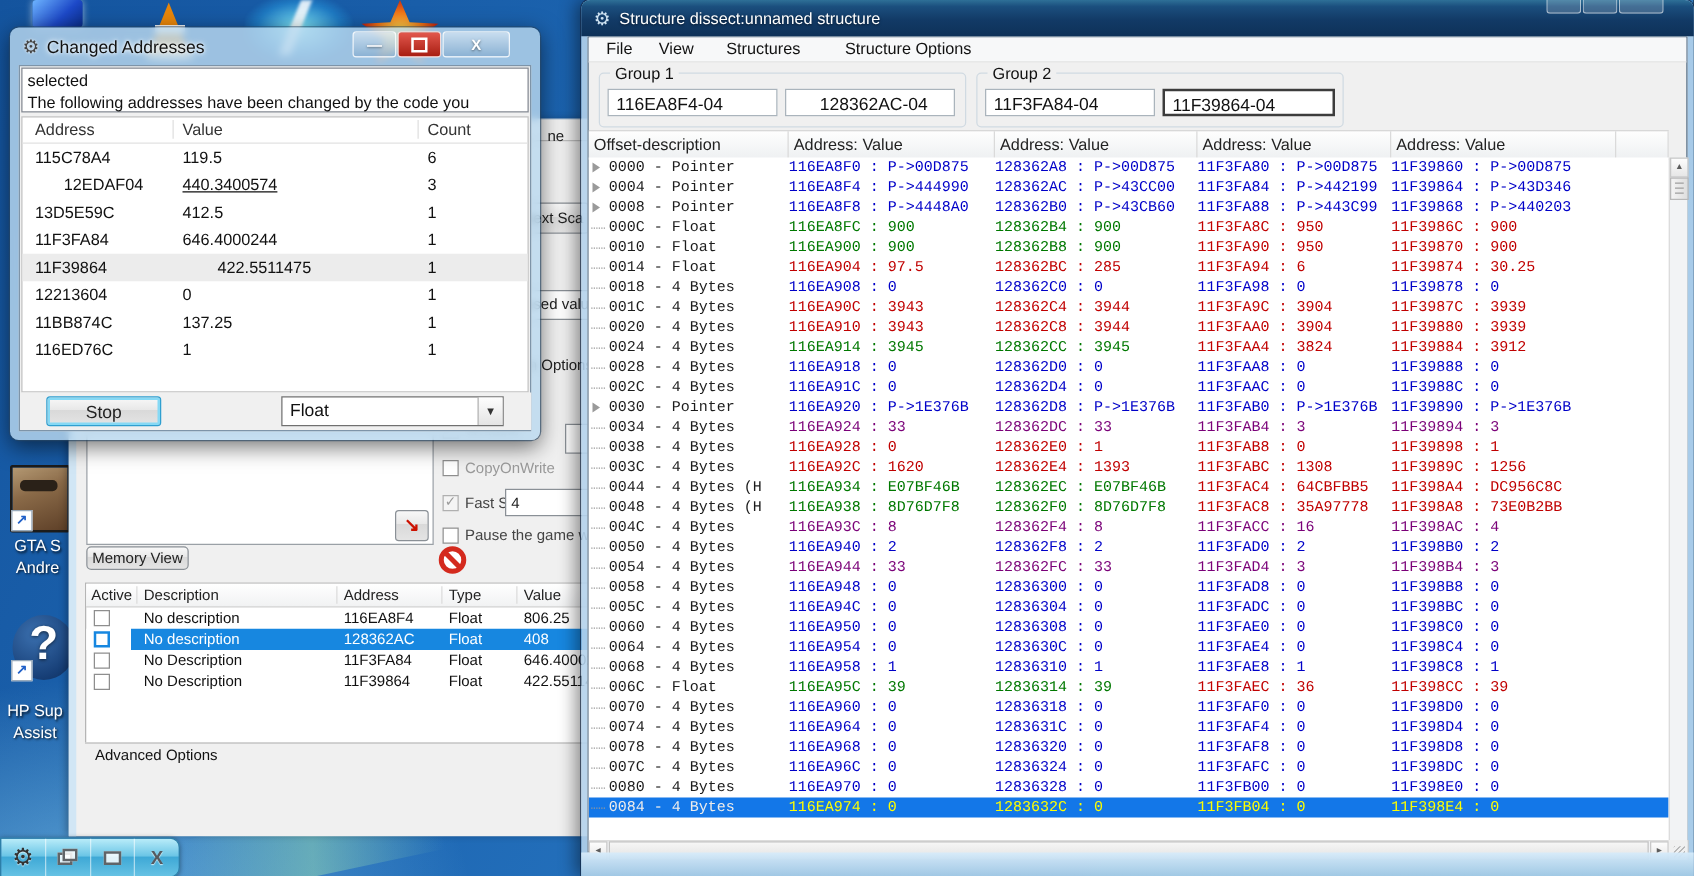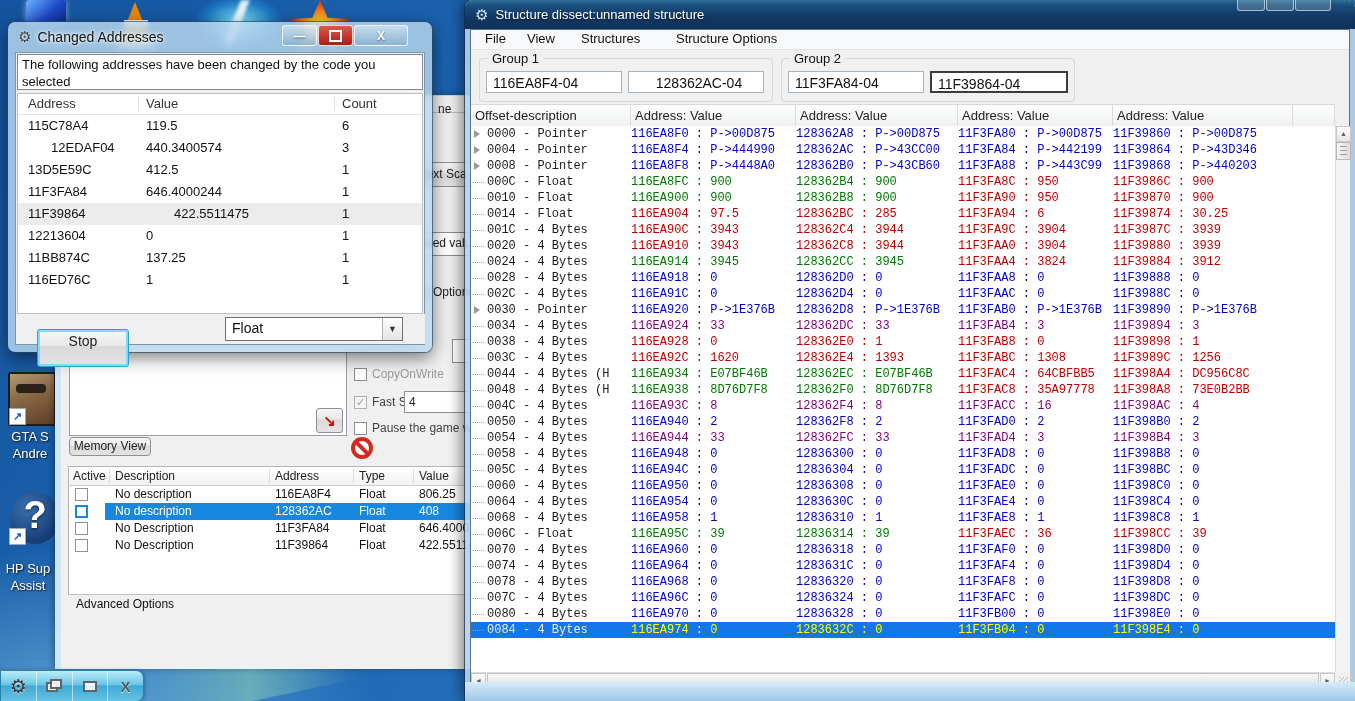--- a/index.html
+++ b/index.html
@@ -116,22 +116,22 @@
   #ca .info{position:absolute;left:1px;top:1px;width:406px;height:36px;background:#fff;border:1px solid #828790;
     font-size:13px;color:#111;padding:1px 4px;box-sizing:border-box;line-height:17px;}
   #ca .list{position:absolute;left:1px;top:40px;width:406px;height:221px;background:#fff;border:1px solid #c0c0c0;box-sizing:border-box;}
   #ca .lhd{position:relative;height:20px;border-bottom:1px solid #e2e2e2;font-size:13px;color:#333;}
   #ca .lhd span{position:absolute;top:2px;}
   #ca .lhd .vsep{position:absolute;top:2px;width:1px;height:15px;background:#e0e0e0;}
   .ca-row{position:relative;height:22px;line-height:22px;font-size:13px;color:#111;}
   .ca-row span{position:absolute;white-space:nowrap;}
   .ca-row.hl{background:#ececec;}
   #ca .bottom{position:absolute;left:1px;top:261px;width:408px;height:30px;background:#f0f0f0;}
-  #ca-stop{position:absolute;left:20px;top:3px;width:92px;height:38px;line-height:22px;font-size:14px;
-    border:1px solid #2f9fd0;box-shadow:0 0 0 2px #86d9f5 inset;border-radius:3px;margin-top:12px;}
+  #ca-stop{position:absolute;left:20px;top:3px;width:92px;height:24px;line-height:22px;font-size:14px;
+    border:1px solid #2f9fd0;box-shadow:0 0 0 2px #86d9f5 inset;border-radius:3px;}
   #ca-combo{position:absolute;left:208px;top:3px;width:178px;height:24px;background:#fff;border:1px solid #707070;box-sizing:border-box;}
   #ca-combo .val{position:absolute;left:6px;top:2px;font-size:14px;color:#111;}
   #ca-combo .dd{position:absolute;right:0;top:0;width:19px;height:22px;background:linear-gradient(#fdfdfd,#e4e4e4);
     border-left:1px solid #b0b0b0;text-align:center;font-size:9px;line-height:22px;color:#333;}
   
   #sd{position:absolute;left:465px;top:0;width:890px;height:701px;border-radius:7px 7px 0 0;
     background:rgba(180,210,235,.9);box-shadow:0 0 0 1px rgba(20,40,70,.7),-4px 0 14px rgba(0,0,0,.45);}
   #sd .titlebar{position:absolute;left:0;top:0;width:100%;height:29px;border-radius:7px 7px 0 0;
     background:linear-gradient(#2e7097 0%,#1b4f7e 18%,#123a66 55%,#0e3158 100%);display:flex;align-items:center;}
   #sd .gear{font-size:15px;color:#cfe3f2;margin:0 7px 0 10px;}
@@ -320,40 +320,40 @@
       <div class="caption-btns">
         <div class="cap-btn">—</div>
         <div class="cap-btn max">
             <span class="mini-sq"></span>
           </div>
         <div class="cap-btn close">X</div>
       </div>
     </div>
     <div class="inner">
       <div class="info">
+        <div>selected</div>
         <div>The following addresses have been changed by the code you</div>
-        <div>selected</div>
       </div>
       <div class="list">
         <div class="lhd">
           <span style="left:10px">Address</span>
           <span style="left:128px">Value</span>
           <span style="left:324px">Count</span>
           <span class="vsep" style="left:120px"></span>
             <span class="vsep" style="left:316px"></span>
         </div>
         <div id="ca-rows">
             <div class="ca-row">
               <span style="left: 10px;">115C78A4</span>
               <span style="left: 128px;">119.5</span>
               <span style="left: 324px;">6</span>
             </div>
             <div class="ca-row">
               <span style="left: 10px; margin-left: 23px;">12EDAF04</span>
-              <span style="left: 128px;">440.3400574</span>
+              <span style="left: 128px; text-decoration: underline;">440.3400574</span>
               <span style="left: 324px;">3</span>
             </div>
             <div class="ca-row">
               <span style="left: 10px;">13D5E59C</span>
               <span style="left: 128px;">412.5</span>
               <span style="left: 324px;">1</span>
             </div>
             <div class="ca-row">
               <span style="left: 10px;">11F3FA84</span>
               <span style="left: 128px;">646.4000244</span>
@@ -464,20 +464,27 @@
             <div class="sd-cell sd-c4 c-r">11F39870 : 900</div>
           </div>
           <div class="sd-row">
             <div class="sd-off"><span class="tree-dash"></span>0014 - Float</div>
             <div class="sd-cell sd-c1 c-r">116EA904 : 97.5</div>
             <div class="sd-cell sd-c2 c-r">128362BC : 285</div>
             <div class="sd-cell sd-c3 c-r">11F3FA94 : 6</div>
             <div class="sd-cell sd-c4 c-r">11F39874 : 30.25</div>
           </div>
           <div class="sd-row">
+            <div class="sd-off"><span class="tree-dash"></span>0018 - 4 Bytes</div>
+            <div class="sd-cell sd-c1 c-b">116EA908 : 0</div>
+            <div class="sd-cell sd-c2 c-b">128362C0 : 0</div>
+            <div class="sd-cell sd-c3 c-b">11F3FA98 : 0</div>
+            <div class="sd-cell sd-c4 c-b">11F39878 : 0</div>
+          </div>
+          <div class="sd-row">
             <div class="sd-off"><span class="tree-dash"></span>001C - 4 Bytes</div>
             <div class="sd-cell sd-c1 c-r">116EA90C : 3943</div>
             <div class="sd-cell sd-c2 c-r">128362C4 : 3944</div>
             <div class="sd-cell sd-c3 c-r">11F3FA9C : 3904</div>
             <div class="sd-cell sd-c4 c-r">11F3987C : 3939</div>
           </div>
           <div class="sd-row">
             <div class="sd-off"><span class="tree-dash"></span>0020 - 4 Bytes</div>
             <div class="sd-cell sd-c1 c-r">116EA910 : 3943</div>
             <div class="sd-cell sd-c2 c-r">128362C8 : 3944</div>

